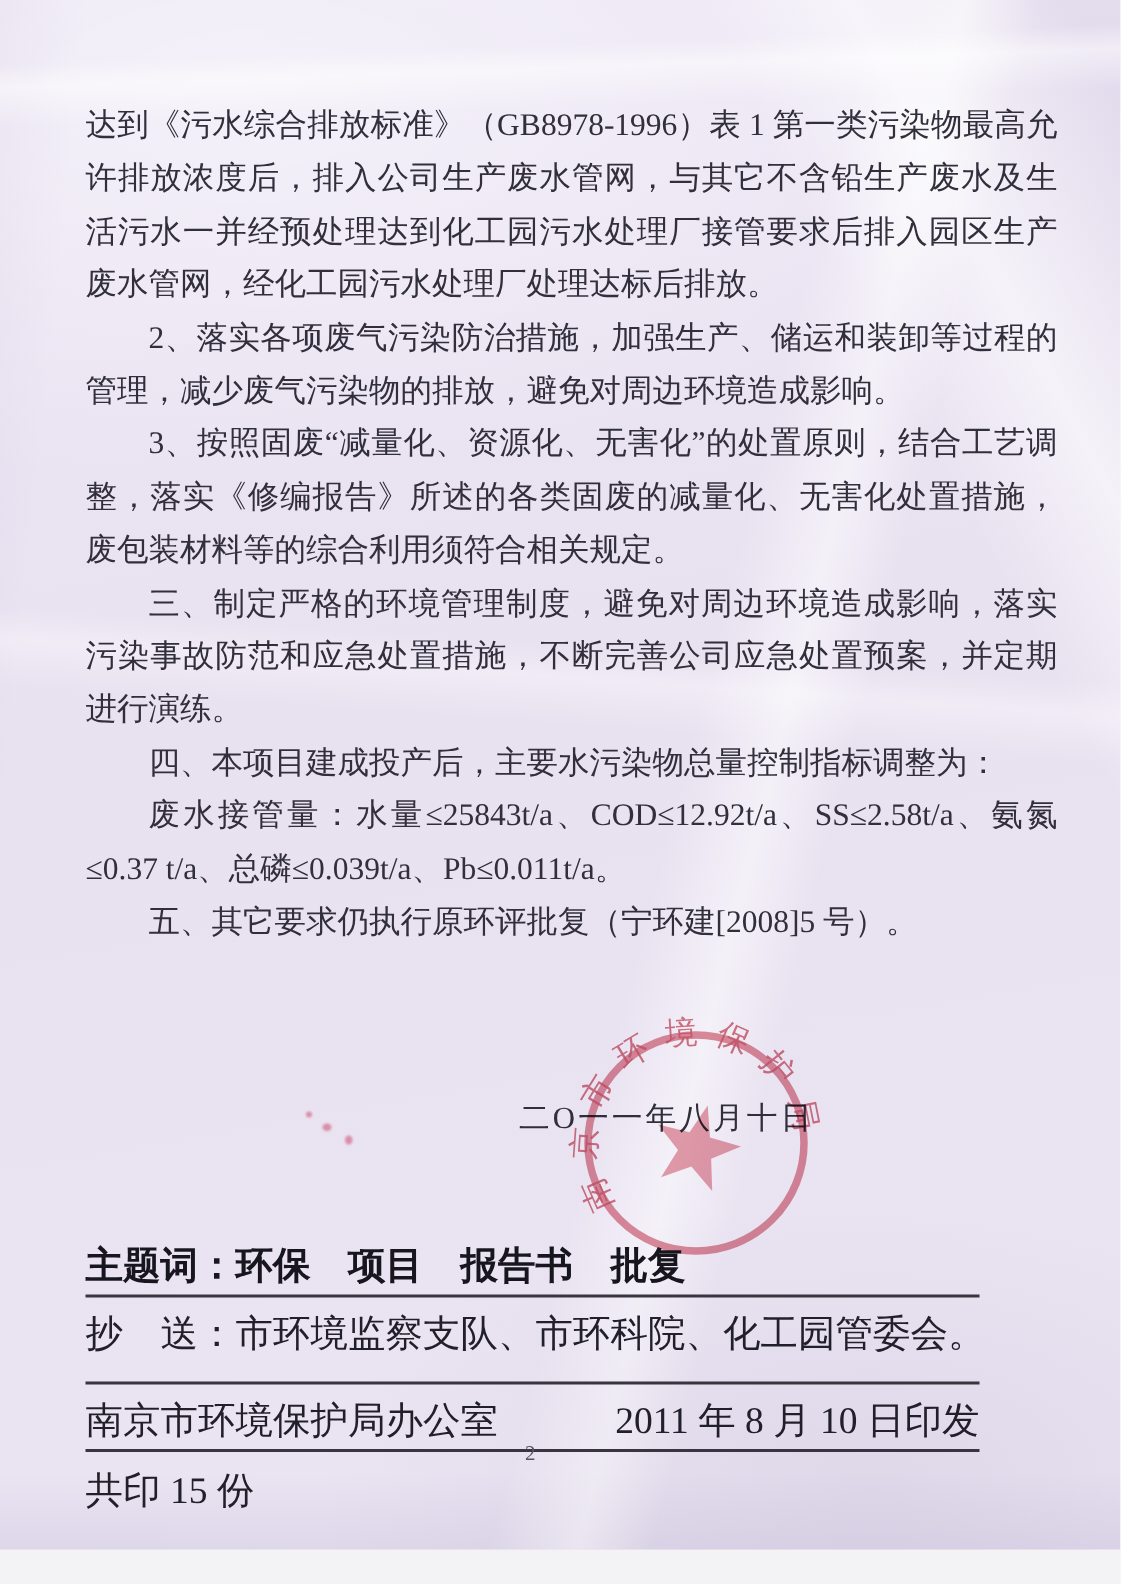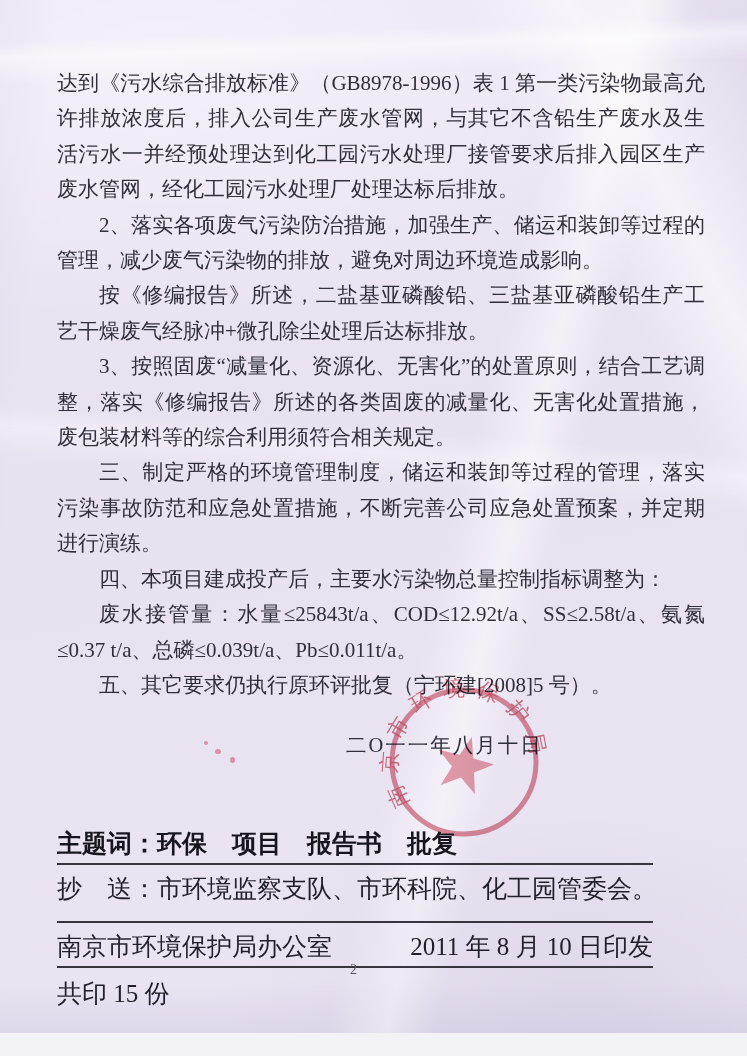--- a/index.html
+++ b/index.html
@@ -55,23 +55,22 @@
 </style>
 </head>
 <body>
 
 <div id="stage">
   <div id="paper">
 
     <div class="bodytext">
       <p>达到《污水综合排放标准》（GB8978-1996）表 1 第一类污染物最高允许排放浓度后，排入公司生产废水管网，与其它不含铅生产废水及生活污水一并经预处理达到化工园污水处理厂接管要求后排入园区生产废水管网，经化工园污水处理厂处理达标后排放。</p>
       <p class="ind">2、落实各项废气污染防治措施，加强生产、储运和装卸等过程的管理，减少废气污染物的排放，避免对周边环境造成影响。</p>
-      <p class="ind">按《修编报告》所述，二盐基亚磷酸铅、三盐基亚磷酸铅生产工艺干燥废气经脉冲+微孔除尘处理后达标排放。</p>
       <p class="ind">3、按照固废“减量化、资源化、无害化”的处置原则，结合工艺调整，落实《修编报告》所述的各类固废的减量化、无害化处置措施，废包装材料等的综合利用须符合相关规定。</p>
-      <p class="ind">三、制定严格的环境管理制度，储运和装卸等过程的管理，落实污染事故防范和应急处置措施，不断完善公司应急处置预案，并定期进行演练。</p>
+      <p class="ind">三、制定严格的环境管理制度，避免对周边环境造成影响，落实污染事故防范和应急处置措施，不断完善公司应急处置预案，并定期进行演练。</p>
       <p class="ind">四、本项目建成投产后，主要水污染物总量控制指标调整为：</p>
       <p class="ind">废水接管量：水量≤25843t/a、COD≤12.92t/a、SS≤2.58t/a、氨氮≤0.37 t/a、总磷≤0.039t/a、Pb≤0.011t/a。</p>
       <p class="ind">五、其它要求仍执行原环评批复（宁环建[2008]5 号）。</p>
     </div>
 
     <div class="dateline">二O一一年八月十日</div>
 
     <div class="speck" style="left:204px;top:741px;width:4px;height:4px;"></div>
     <div class="speck" style="left:215px;top:749px;width:6px;height:5px;"></div>
     <div class="speck" style="left:230px;top:757px;width:5px;height:6px;"></div>

